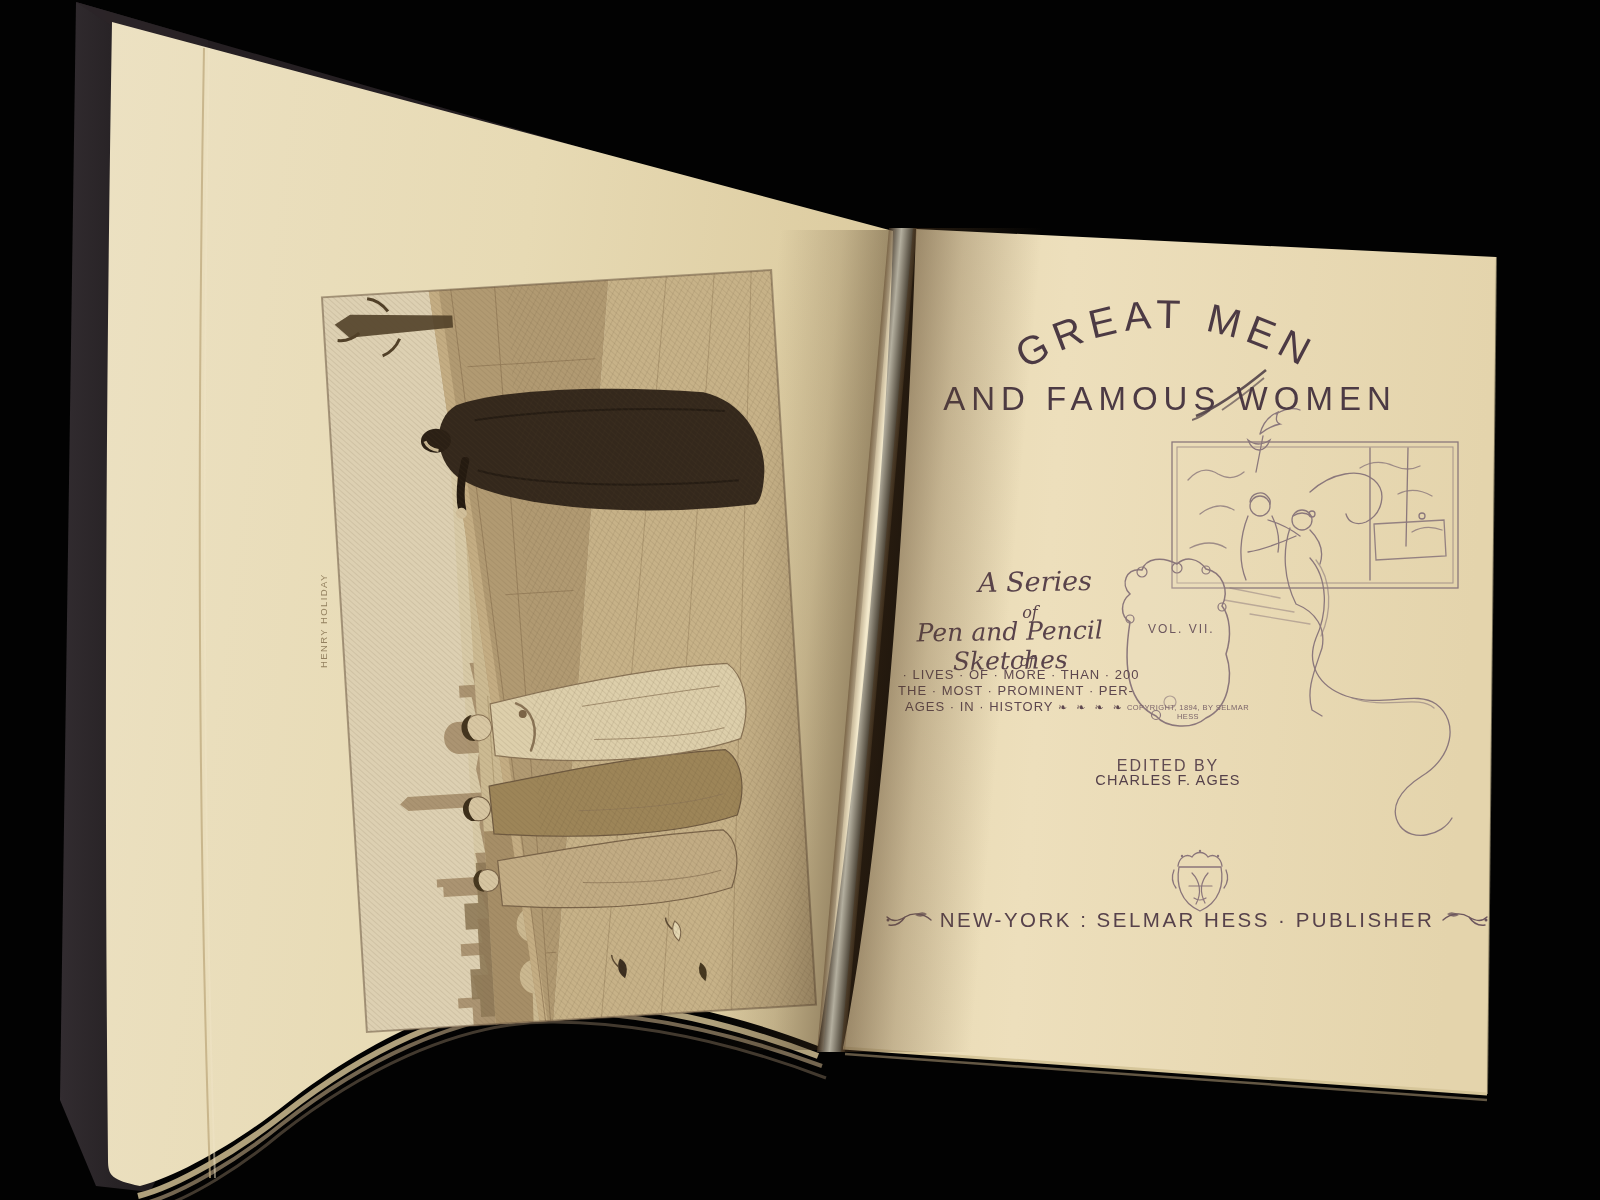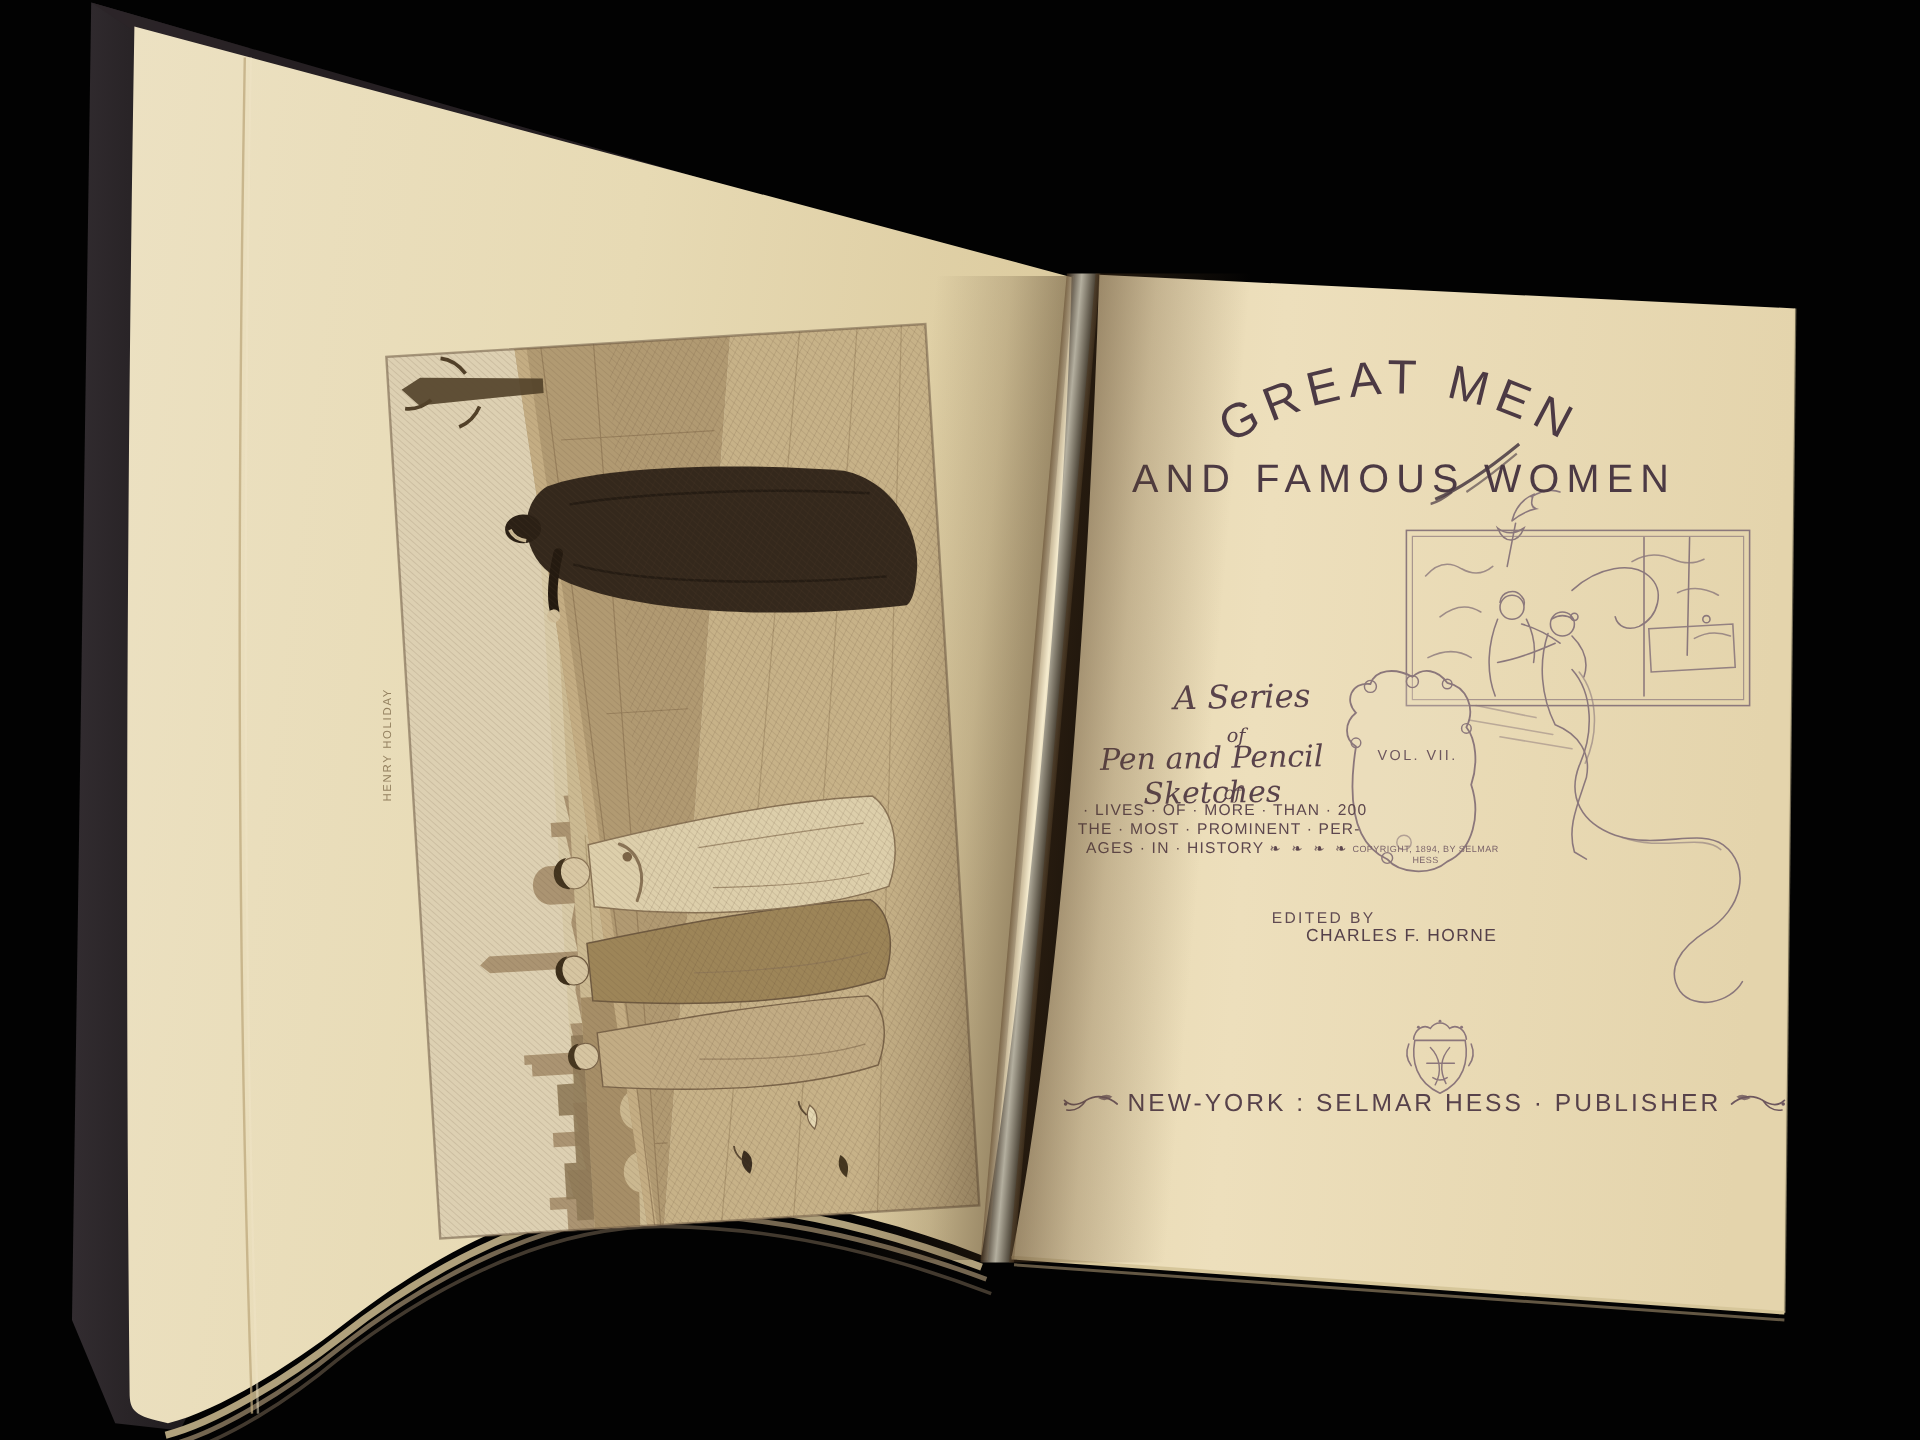--- a/index.html
+++ b/index.html
@@ -18,21 +18,21 @@
   .series2{left:872px;top:617px;width:276px;font-size:25px;transform:rotate(-1deg);}
   .of2{left:972px;top:652px;width:110px;font-size:15px;}
   .caps{color:#5d474e;text-align:center;font-size:13px;letter-spacing:1px;}
   .caps1{left:898px;top:667px;width:246px;}
   .caps2{left:893px;top:683px;width:246px;}
   .caps3{left:884px;top:699px;width:262px;}
   .fleurons{font-size:11px;letter-spacing:3px;color:#5d474e;}
   .vol{left:1148px;top:622px;width:96px;text-align:left;font-size:12px;letter-spacing:2px;color:#6d575e;}
   .copyright{left:1122px;top:703px;width:132px;text-align:center;font-size:7.5px;
              letter-spacing:.4px;color:#7b646a;}
-  .edited-by{left:1028px;top:757px;width:150px;text-align:center;font-size:13px;letter-spacing:2px;color:#604b52;}
+  .edited-by{left:1093px;top:757px;width:150px;text-align:center;font-size:16px;letter-spacing:2px;color:#604b52;}
   .editor{left:1076px;top:772px;width:184px;text-align:center;font-size:14.5px;letter-spacing:1.2px;color:#55414a;}
   .imprint-row{left:952px;top:908px;width:470px;display:flex;align-items:center;
                justify-content:center;gap:7px;}
   .imprint-text{font-size:20.5px;letter-spacing:2.5px;color:#57424b;white-space:nowrap;}
   .flourish{flex:0 0 auto;}
   .flourish.right{transform:scaleX(-1);}
   .caption{left:318px;top:668px;transform:rotate(-90deg);transform-origin:0 0;
            font-size:9.5px;letter-spacing:1.4px;color:#93805f;white-space:nowrap;}
   
   .shade{position:absolute;z-index:30;pointer-events:none;transform-origin:0 0;}
@@ -282,21 +282,21 @@
     <div class="caps caps2">THE · MOST · PROMINENT · PER-</div>
     <div class="caps caps3">
       <span>AGES · IN · HISTORY</span>
       <span class="fleurons">❧ ❧ ❧ ❧</span>
     </div>
 
     <div class="vol">VOL. VII.</div>
     <div class="copyright">COPYRIGHT, 1894, BY SELMAR HESS</div>
 
     <div class="edited-by">EDITED BY</div>
-    <div class="editor">CHARLES F. HORNE</div>
+    <div class="editor">CHARLES F. AGES</div>
 
     <div class="imprint-row">
       <svg class="flourish" width="48" height="22" viewBox="0 0 48 22">
         <path d="M 46,11 C 38,4 28,3 20,8 C 12,13 6,12 2,8 M 20,8 C 16,14 10,17 4,16" stroke="#6d575e" stroke-width="1.4" fill="none" stroke-linecap="round"></path>
         <path d="M 30,6 q 7,-5 12,-1 q -6,5 -12,1 Z" fill="#6d575e" opacity=".8"></path>
         <circle cx="3" cy="11" r="1.5" fill="#6d575e"></circle>
       </svg>
       <span class="imprint-text">NEW-YORK : SELMAR HESS · PUBLISHER</span>
       <svg class="flourish right" width="48" height="22" viewBox="0 0 48 22">
         <path d="M 46,11 C 38,4 28,3 20,8 C 12,13 6,12 2,8 M 20,8 C 16,14 10,17 4,16" stroke="#6d575e" stroke-width="1.4" fill="none" stroke-linecap="round"></path>

